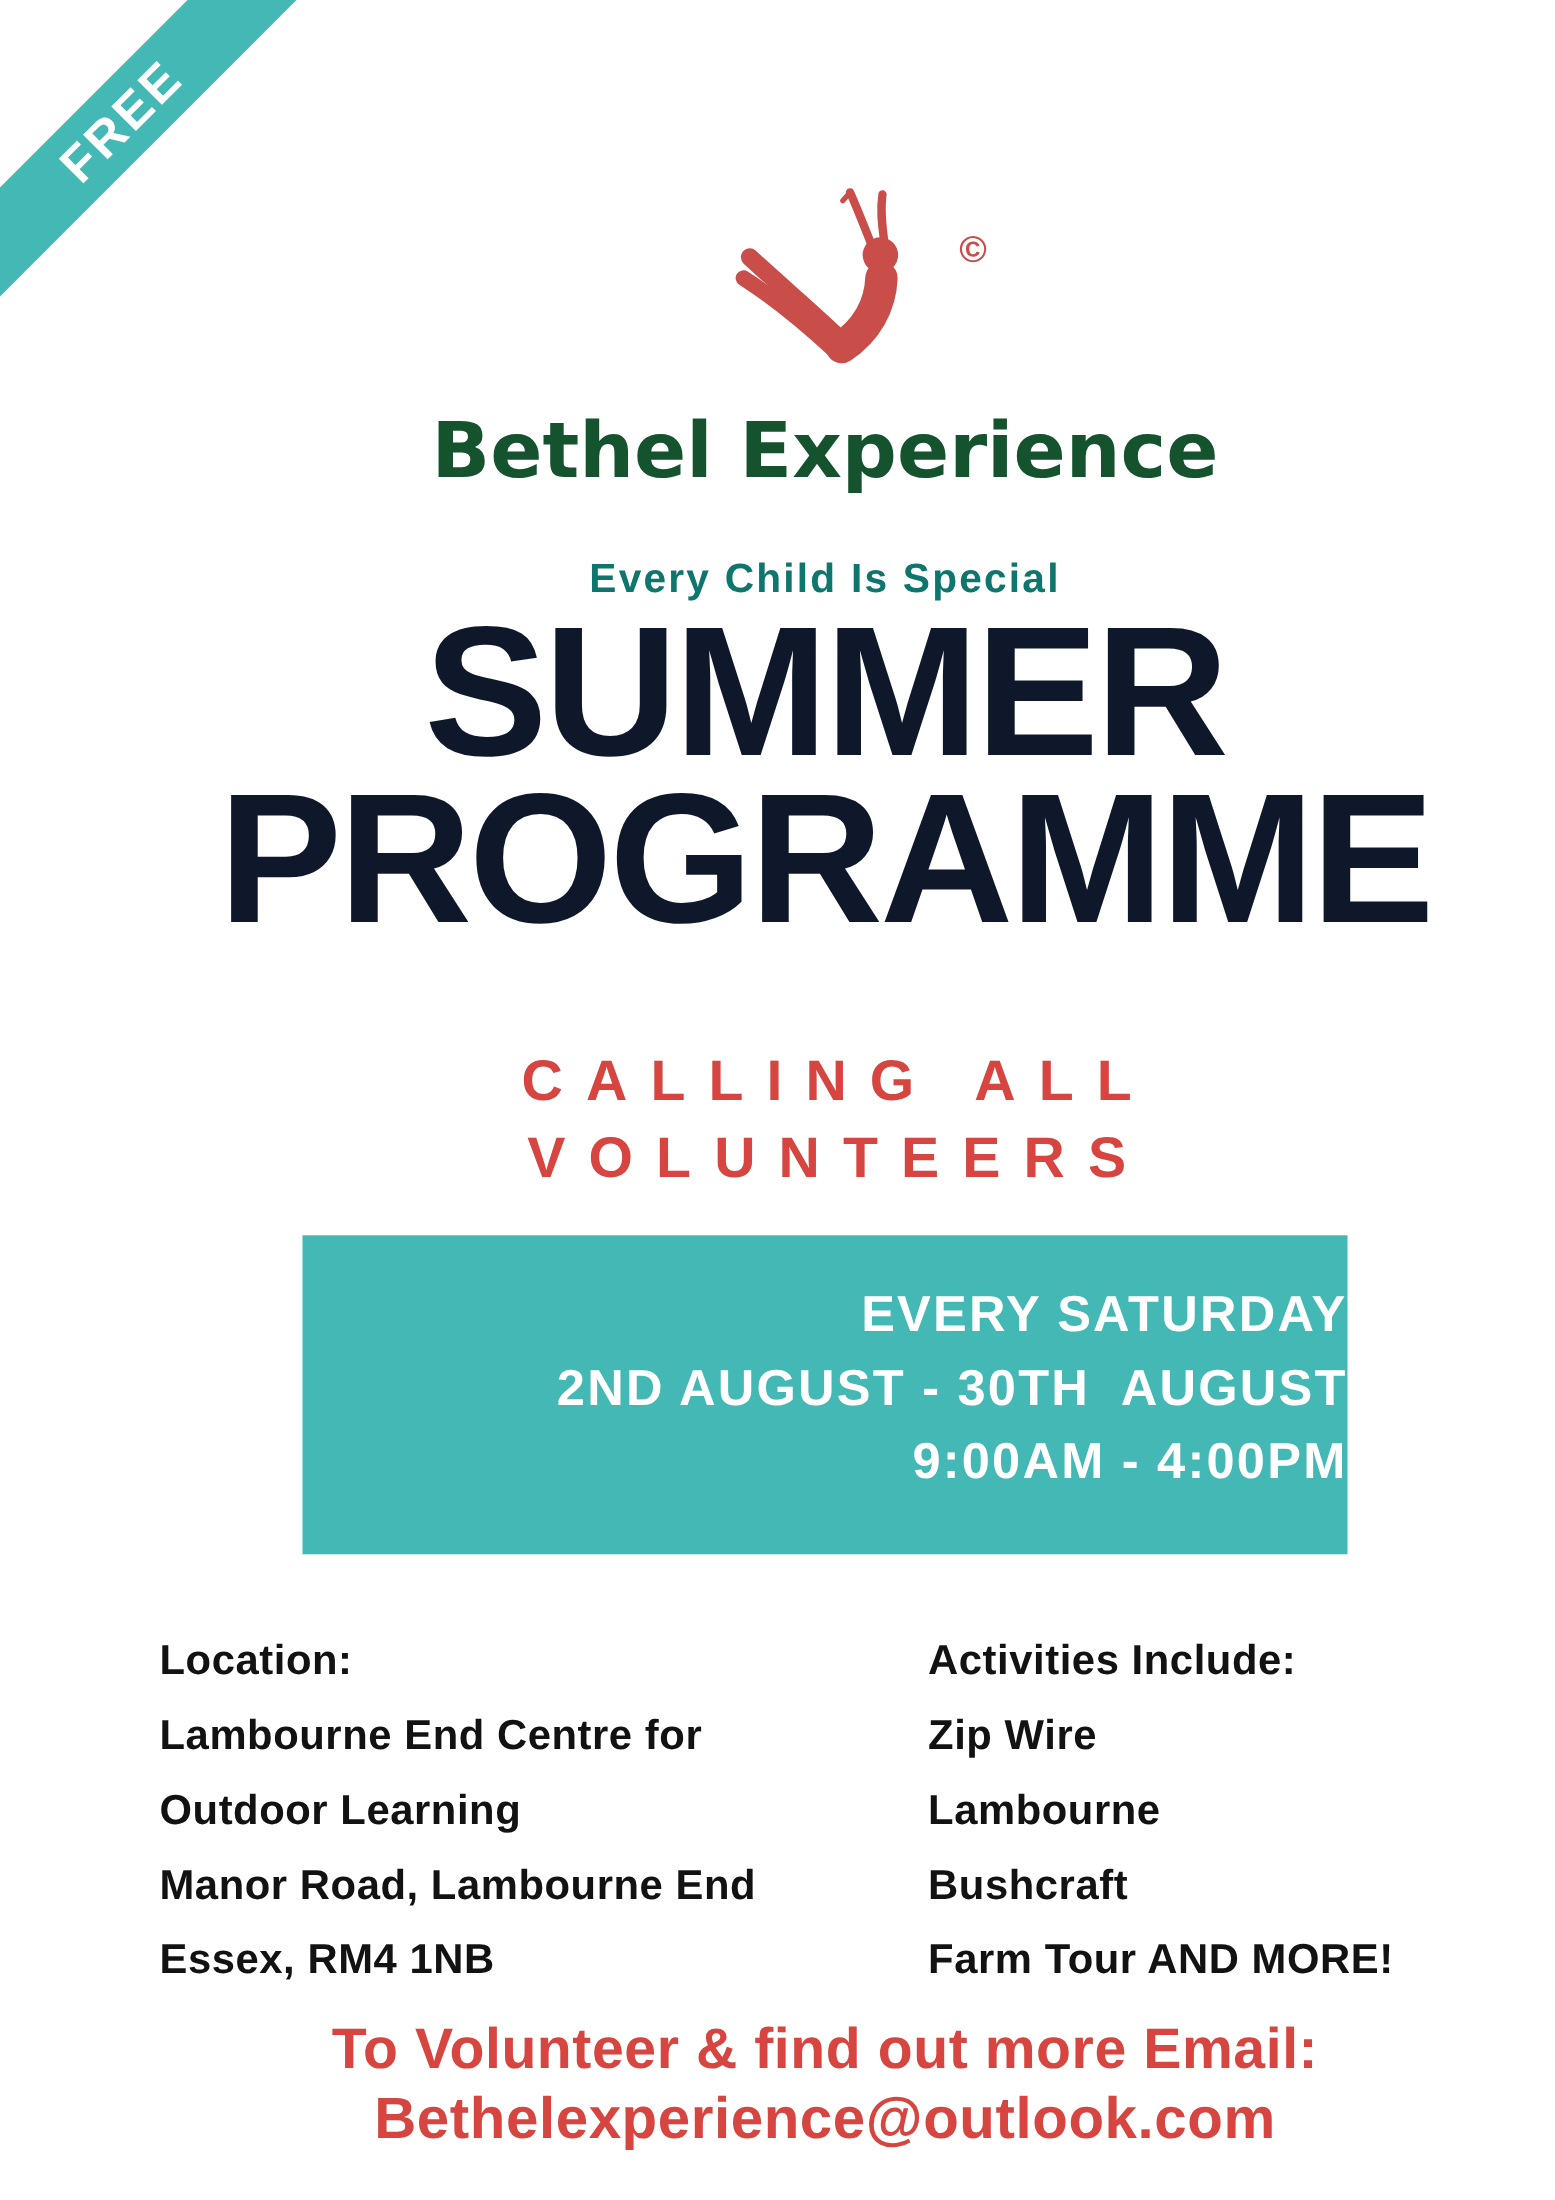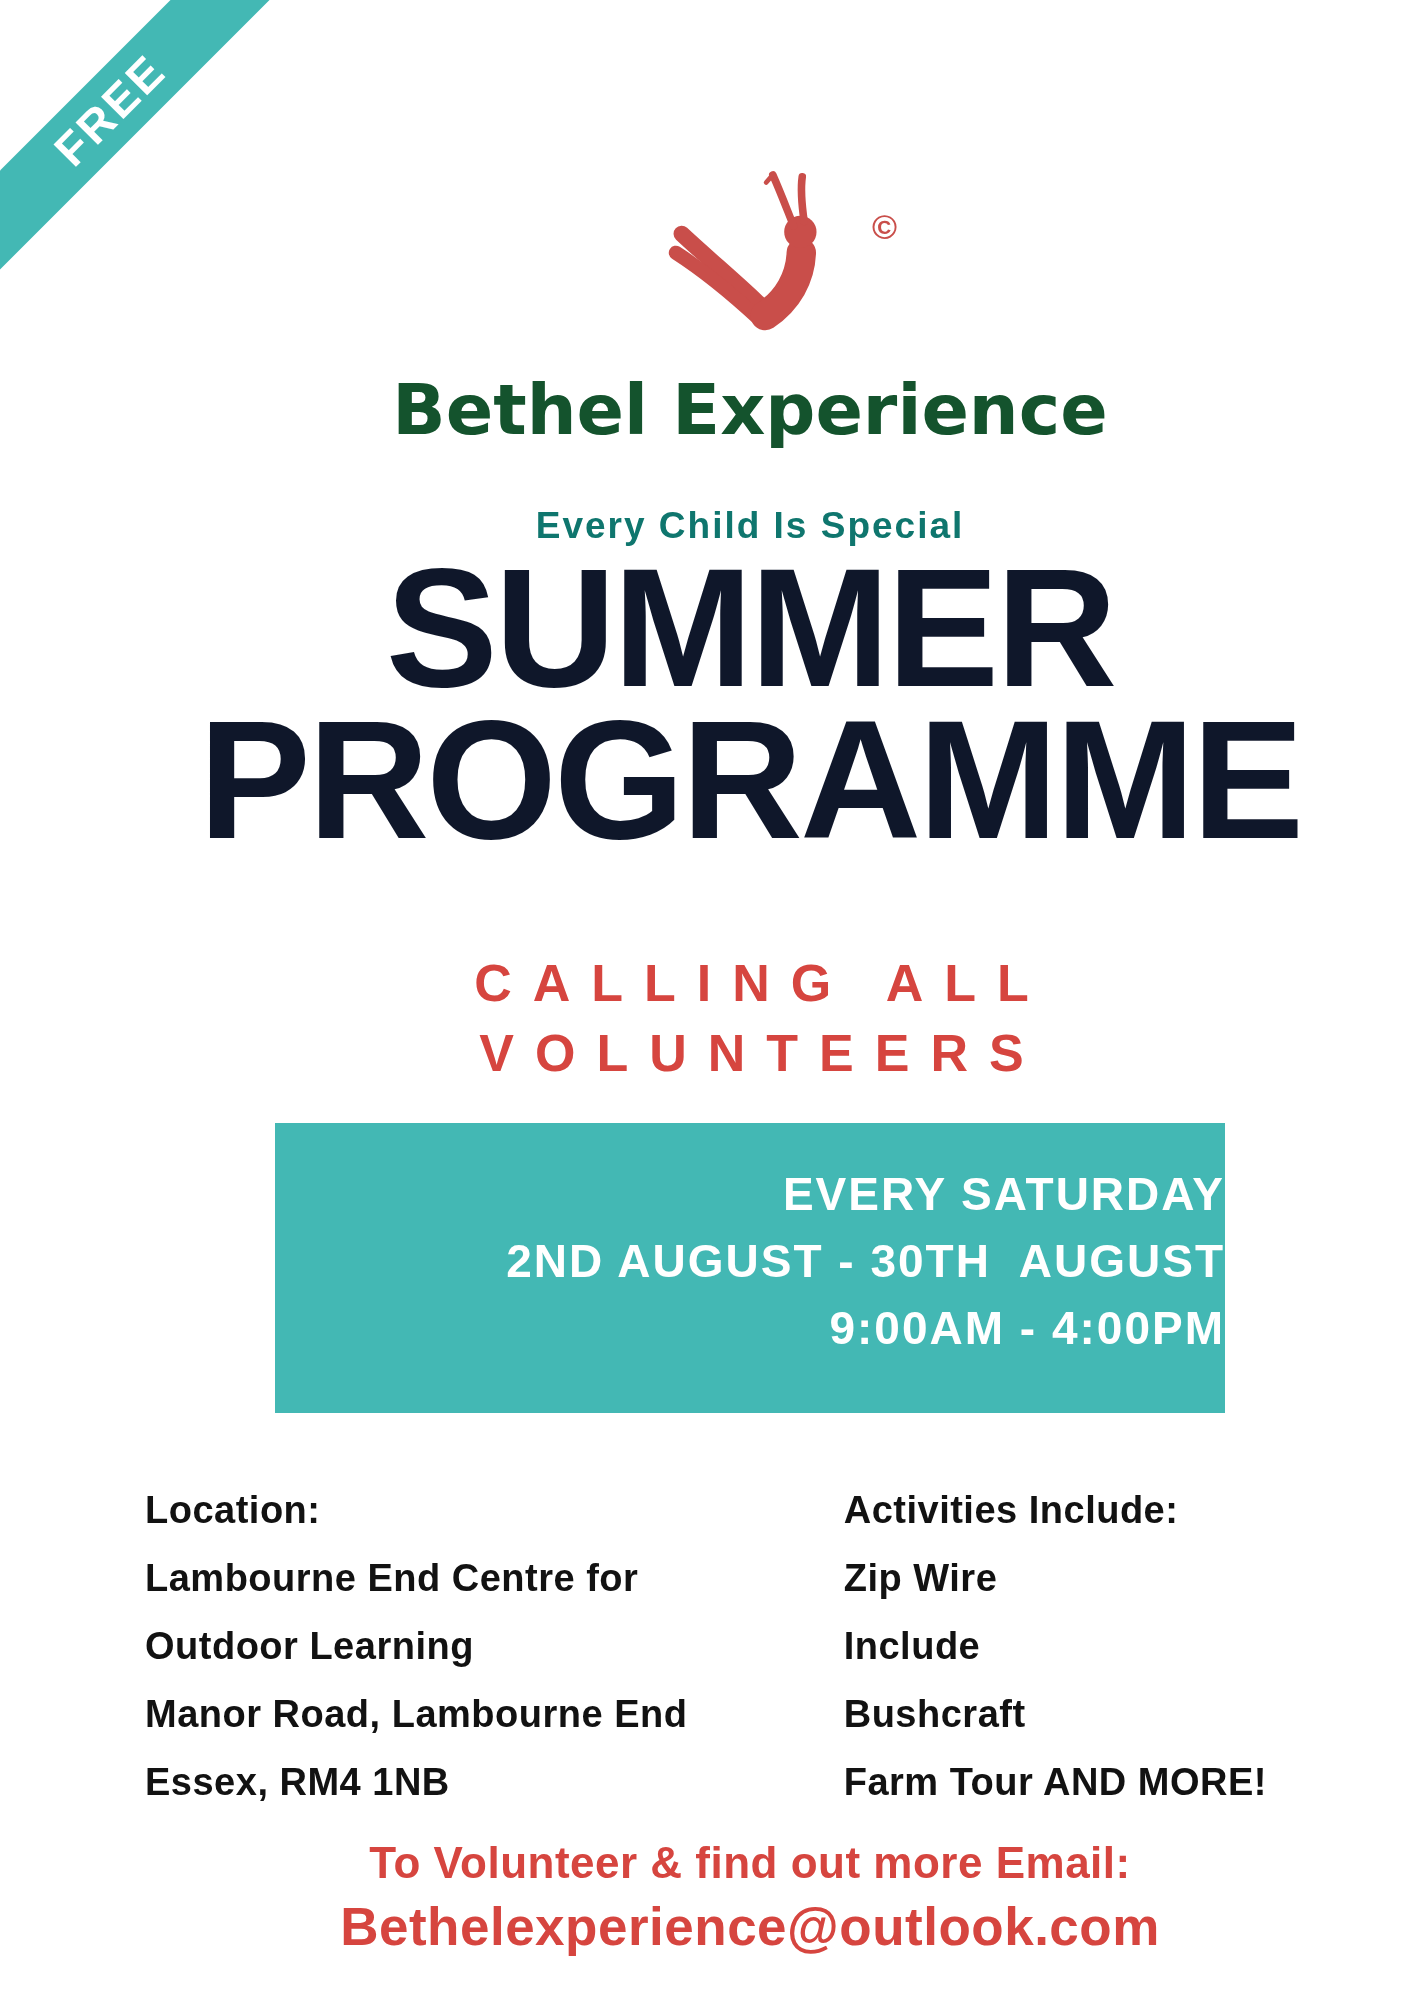--- a/index.html
+++ b/index.html
@@ -143,21 +143,21 @@
   .contact{
     position:absolute;
     top:1832px;
     left:750px;
     transform:translateX(-50%);
     text-align:center;
     color:#d6453f;
     white-space:nowrap;
   }
   .contact-line1{
-    font-size:44px;
+    font-size:52px;
     font-weight:700;
     line-height:62px;
     letter-spacing:0.5px;
   }
   .contact-line2{
     font-size:53px;
     font-weight:700;
     line-height:66px;
     letter-spacing:0.5px;
   }
@@ -211,21 +211,21 @@
     <div class="info-col left">
       <div>Location:</div>
       <div>Lambourne End Centre for</div>
       <div>Outdoor Learning</div>
       <div>Manor Road, Lambourne End</div>
       <div>Essex, RM4 1NB</div>
     </div>
     <div class="info-col right">
       <div>Activities Include:</div>
       <div>Zip Wire</div>
-      <div>Include</div>
+      <div>Lambourne</div>
       <div>Bushcraft</div>
       <div>Farm Tour AND MORE!</div>
     </div>
   </div>
 
   <div class="contact">
     <div class="contact-line1">To Volunteer &amp; find out more Email:</div>
     <div class="contact-line2">Bethelexperience@outlook.com</div>
   </div>
 

